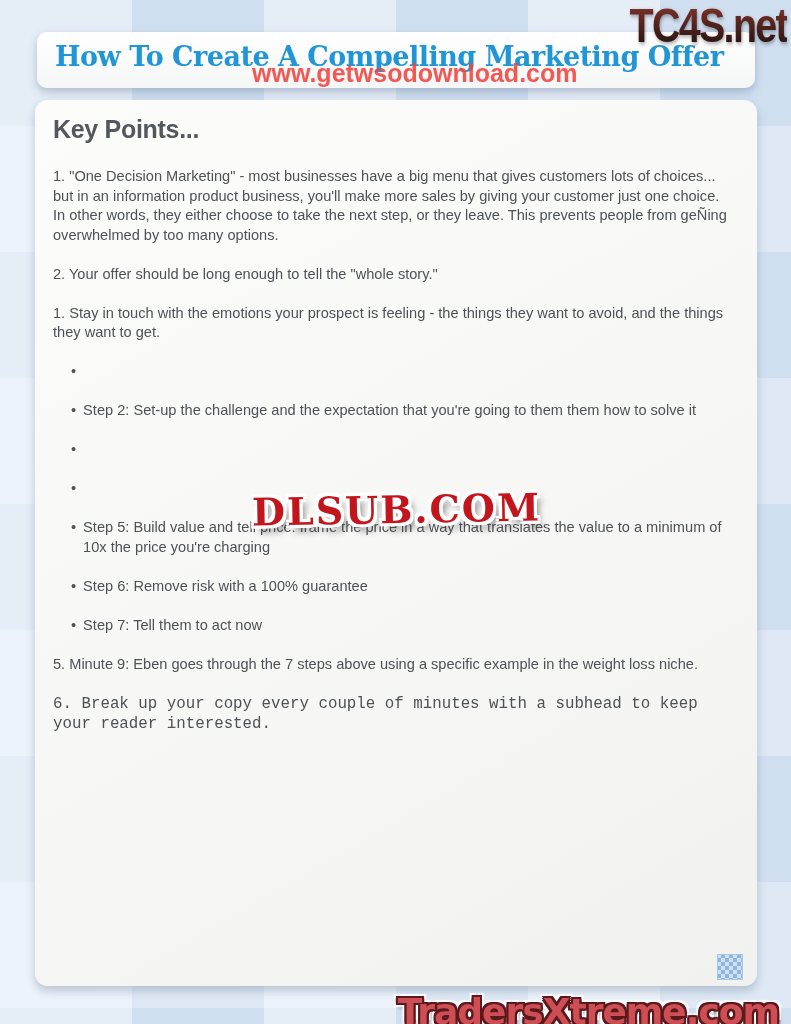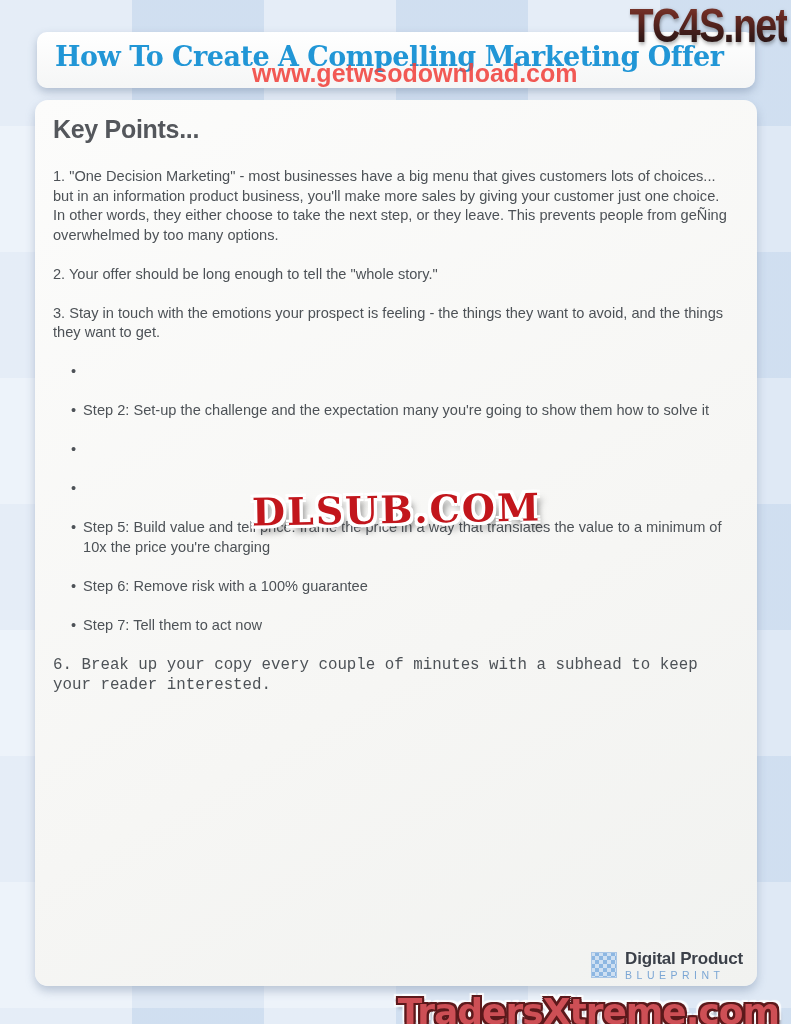--- a/index.html
+++ b/index.html
@@ -154,57 +154,54 @@
   <div class="wm-tc4s">TC4S.net</div>
 
   <div class="wm-getwso">www.getwsodownload.com</div>
 
   <div class="content-card">
     <h1 class="key-points-heading">Key Points...</h1>
 
     <div class="body-text">
       <p>1. "One Decision Marketing" - most businesses have a big menu that gives customers lots of choices... but in an information product business, you'll make more sales by giving your customer just one choice. In other words, they either choose to take the next step, or they leave. This prevents people from geÑing overwhelmed by too many options.</p>
       <p>2. Your offer should be long enough to tell the "whole story."</p>
-      <p>3. Stay in touch with the emotions your prospect is feeling - the things they want to avoid, and the things they want to get.</p>
-
-      <div class="step">
-        <span class="bullet">•</span>
-      </div>
-      <div class="step">
-        <span class="bullet">•</span>
-        <span>Step 2: Set-up the challenge and the expectation many you're going to show them how to solve it</span>
+      <p>1. Stay in touch with the emotions your prospect is feeling - the things they want to avoid, and the things they want to get.</p>
+
+      <div class="step">
+        <span class="bullet">•</span>
+      </div>
+      <div class="step">
+        <span class="bullet">•</span>
+        <span>Step 2: Set-up the challenge and the expectation that you're going to them them how to solve it</span>
       </div>
       <div class="step">
         <span class="bullet">•</span>
       </div>
       <div class="step">
         <span class="bullet">•</span>
       </div>
       <div class="step">
         <span class="bullet">•</span>
         <span>Step 5: Build value and tell price: frame the price in a way that translates the value to a minimum of 10x the price you're charging</span>
       </div>
       <div class="step">
         <span class="bullet">•</span>
         <span>Step 6: Remove risk with a 100% guarantee</span>
       </div>
       <div class="step">
         <span class="bullet">•</span>
         <span>Step 7: Tell them to act now</span>
       </div>
 
+      <p>5. Minute 9: Eben goes through the 7 steps above using a specific example in the weight loss niche.</p>
       <p class="closing-large">6. Break up your copy every couple of minutes with a subhead to keep your reader interested.</p>
     </div>
 
     <div class="dpb-logo">
       <div class="dpb-icon"></div>
-      <div class="dpb-text-lines">
-        <span class="dpb-line1">Digital Product</span>
-        <span class="dpb-line2">BLUEPRINT</span>
-      </div>
     </div>
   </div>
 
   <div class="wm-dlsub">DLSUB.COM</div>
 
   <div class="wm-traders">TradersXtreme.com</div>
 
 </div>
 
 </body></html>

